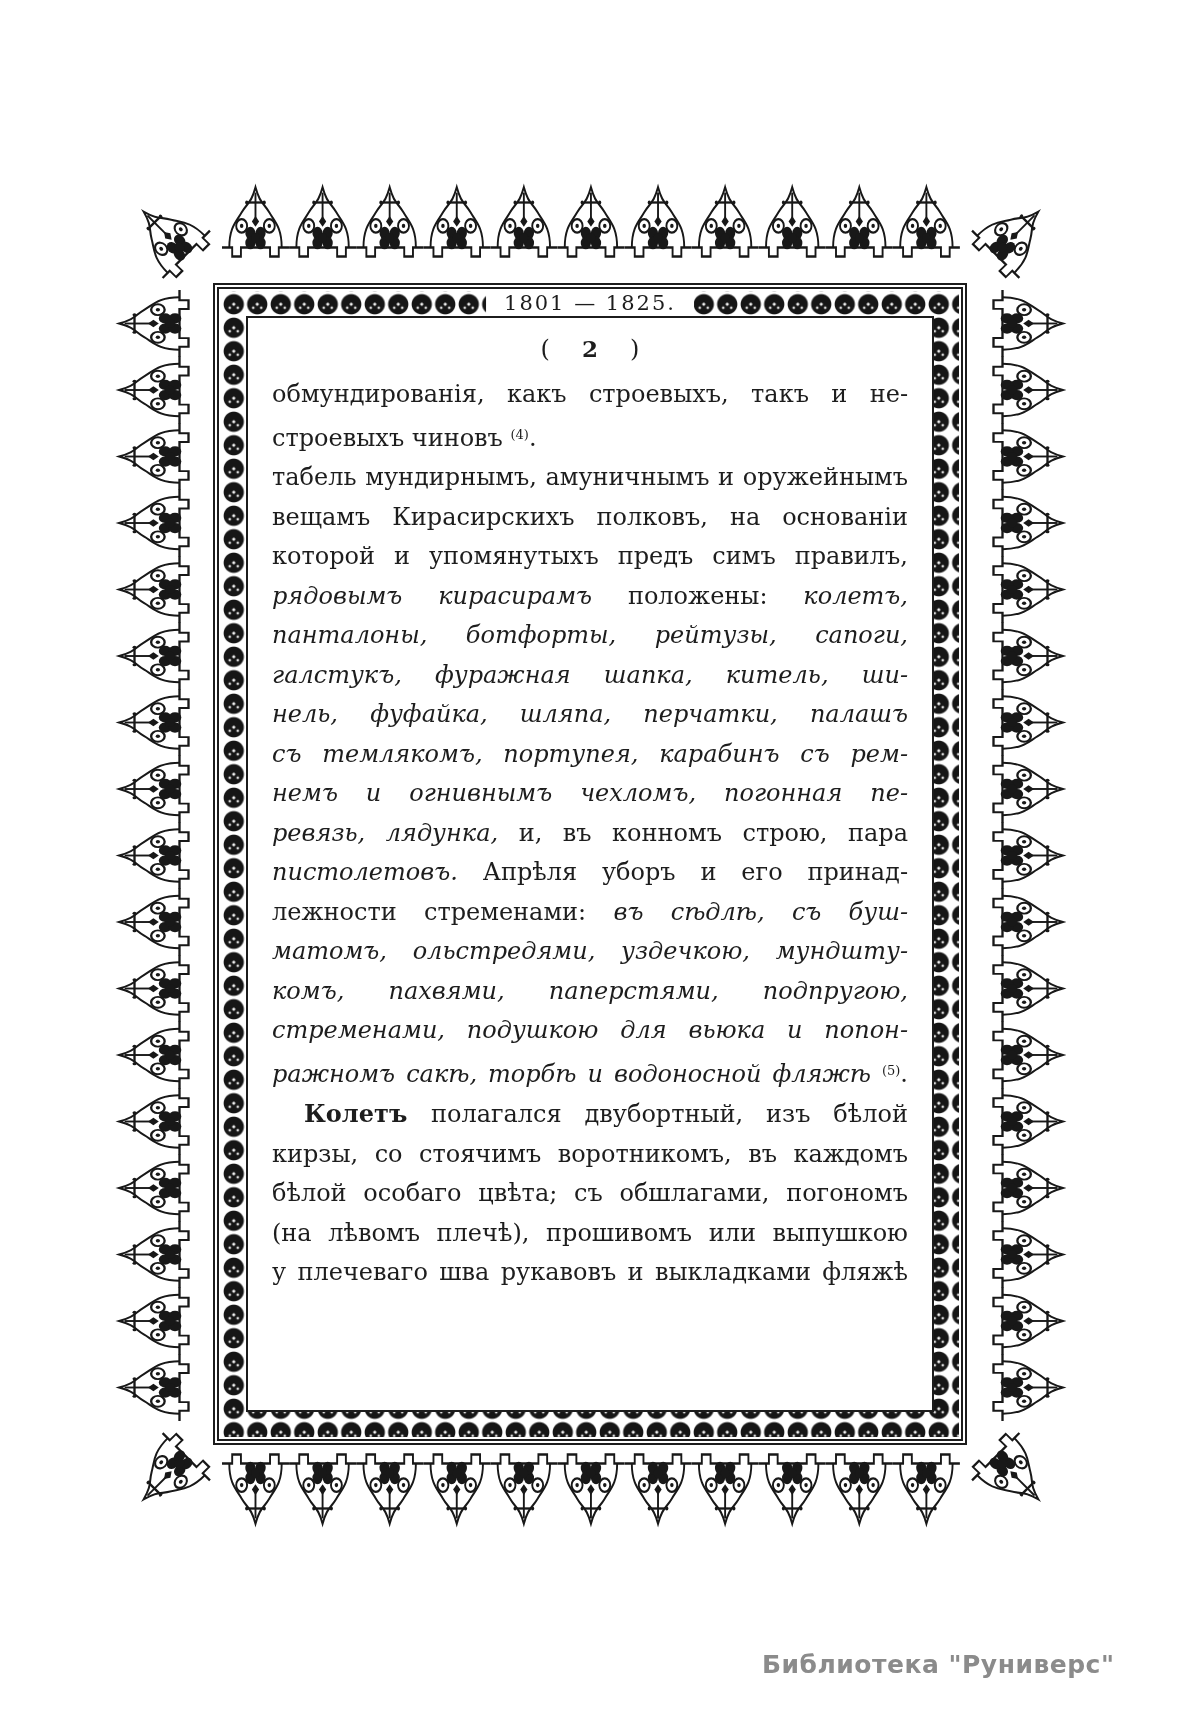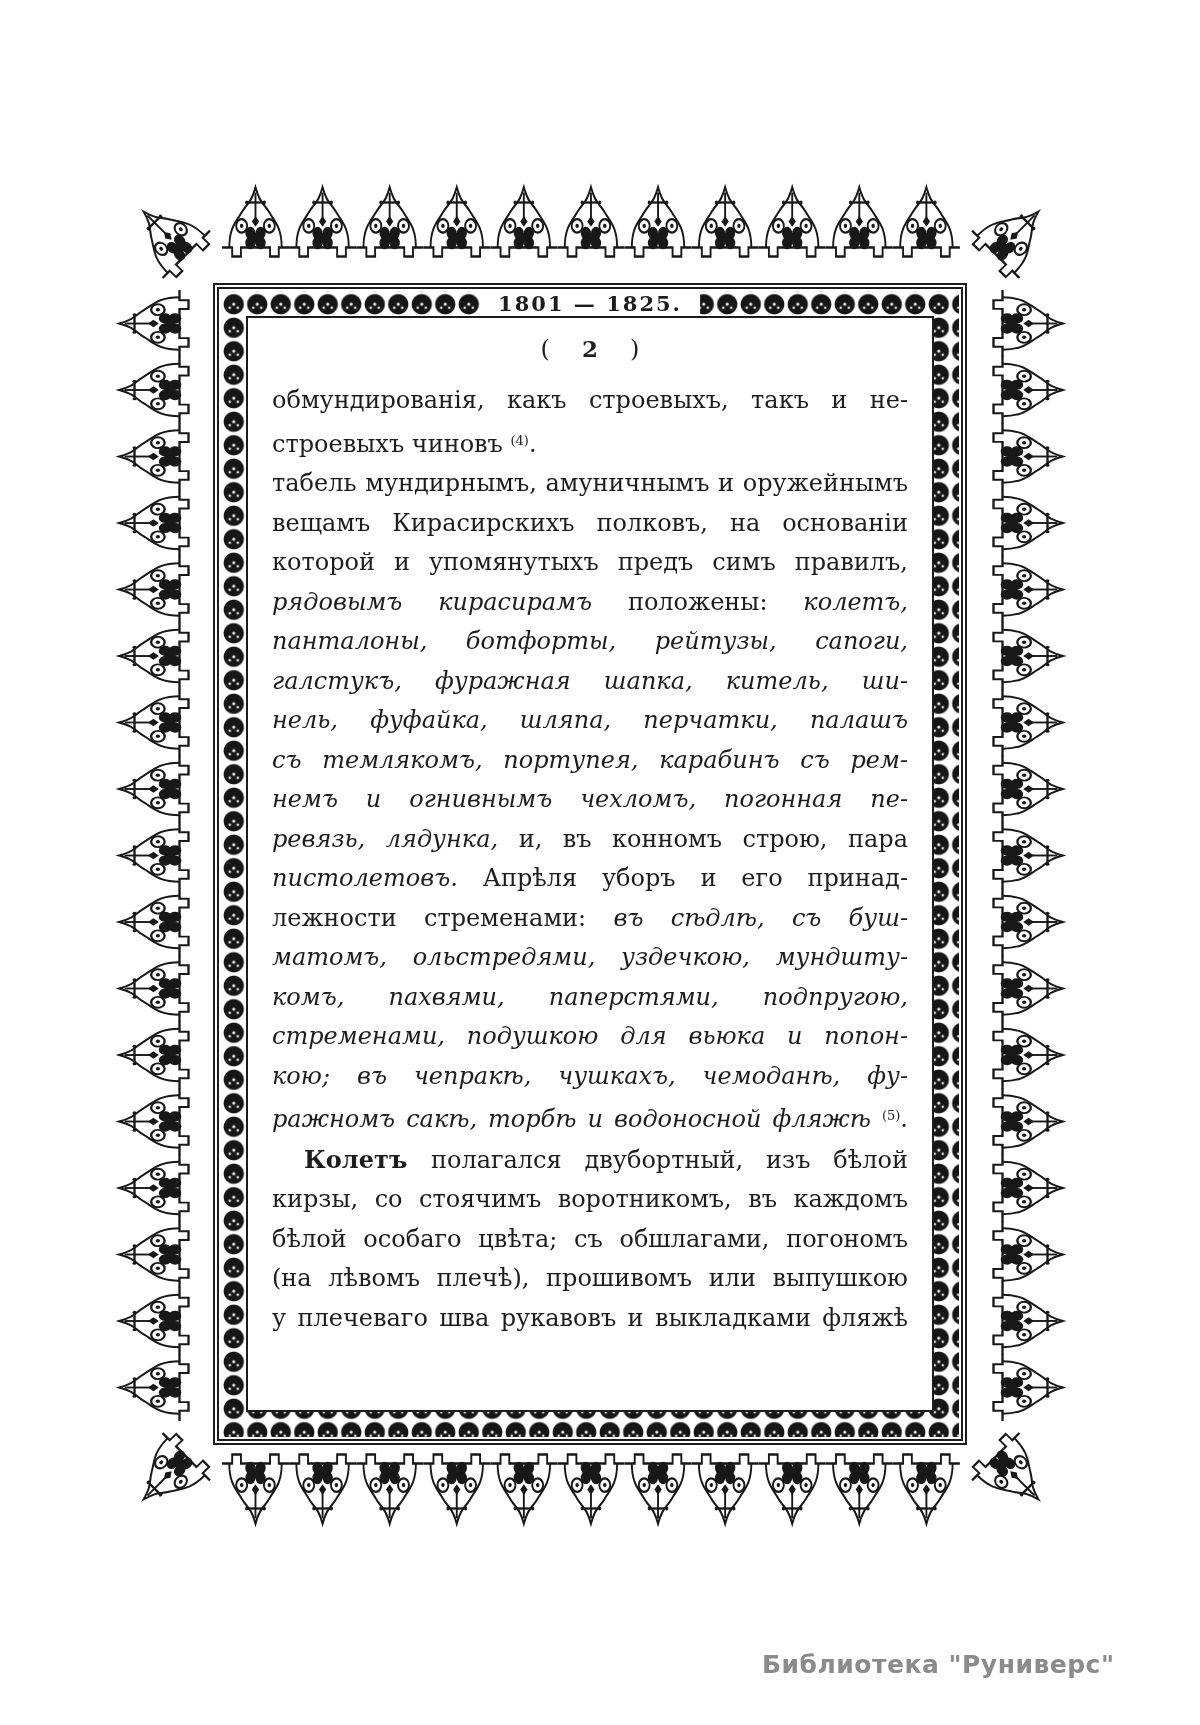--- a/index.html
+++ b/index.html
@@ -26,25 +26,25 @@
       radial-gradient(circle, rgba(255,255,255,.95) 0 1.1px, rgba(255,255,255,0) 1.9px),
       radial-gradient(circle, rgba(255,255,255,.85) 0 1px, rgba(255,255,255,0) 1.7px),
       radial-gradient(circle, rgba(255,255,255,.85) 0 1px, rgba(255,255,255,0) 1.7px),
       radial-gradient(circle, #161616 0 9.6px, rgba(22,22,22,0) 10.6px);
     background-size:23.5px 23.5px,23.5px 23.5px,23.5px 23.5px,23.5px 23.5px;
     background-position:1px 1.5px, -3px 5px, 5px 5px, 1px 1.5px;}
   .textbox{position:absolute;inset:25px;border:2px solid #1c1c1c;background:#ffffff;}
 
   .date-band{position:absolute;top:-1px;left:50%;transform:translateX(-50%);
              height:27px;line-height:27px;background:#ffffff;padding:0 18px;
-             font-size:21px;font-weight:700;letter-spacing:2px;white-space:nowrap;}
+             font-size:21px;font-weight:400;letter-spacing:2px;white-space:nowrap;}
   .pagenum{display:flex;justify-content:center;gap:32px;margin-top:16px;
            font-size:24px;line-height:30px;}
   .pagenum .num{font-weight:bold;font-size:23px;}
-  .body-text{margin:17px 24px 0 24px;}
+  .body-text{margin:11px 24px 0 24px;}
   .tline{font-size:24px;line-height:39.5px;text-align:justify;text-align-last:justify;
          white-space:normal;}
   .tline.ind{padding-left:32px;}
   .tline.nojust{text-align-last:left;}
   .it{font-style:italic;}
   .bd{font-weight:bold;}
   .bdit{font-weight:bold;}
   .sup{font-size:13px;vertical-align:7px;}
   .watermark{position:absolute;left:762px;top:1650px;
              font-family:"DejaVu Sans", sans-serif;font-weight:bold;
@@ -187,21 +187,20 @@
                 <div class="tline"><span class="it">галстукъ, фуражная шапка, китель, ши-</span></div>
                 <div class="tline"><span class="it">нель, фуфайка, шляпа, перчатки, палашъ</span></div>
                 <div class="tline"><span class="it">съ темлякомъ, портупея, карабинъ съ рем-</span></div>
                 <div class="tline"><span class="it">немъ и огнивнымъ чехломъ, погонная пе-</span></div>
                 <div class="tline"><span class="it">ревязь, лядунка, </span><span>и, въ конномъ строю, пара</span></div>
                 <div class="tline"><span class="it">пистолетовъ. </span><span>Апрѣля уборъ и его принад-</span></div>
                 <div class="tline"><span>лежности стременами: </span><span class="it">въ сѣдлѣ, съ буш-</span></div>
                 <div class="tline"><span class="it">матомъ, ольстредями, уздечкою, мундшту-</span></div>
                 <div class="tline"><span class="it">комъ, пахвями, паперстями, подпругою,</span></div>
                 <div class="tline"><span class="it">стременами, подушкою для вьюка и попон-</span></div>
-                <div class="tline"><span class="it">кою; въ чепракѣ, чушкахъ, чемоданѣ, фу-</span></div>
                 <div class="tline"><span class="it">ражномъ сакѣ, торбѣ и водоносной фляжѣ </span><span class="sup">(5)</span><span>.</span></div>
                 <div class="tline ind"><span class="bdit">Колетъ </span><span>полагался двубортный, изъ бѣлой</span></div>
                 <div class="tline"><span>кирзы, со стоячимъ воротникомъ, въ каждомъ</span></div>
                 <div class="tline"><span>бѣлой особаго цвѣта; съ обшлагами, погономъ</span></div>
                 <div class="tline"><span>(на лѣвомъ плечѣ), прошивомъ или выпушкою</span></div>
                 <div class="tline"><span>у плечеваго шва рукавовъ и выкладками фляжѣ</span></div>
               </div>
           </div>
 
         </div>

